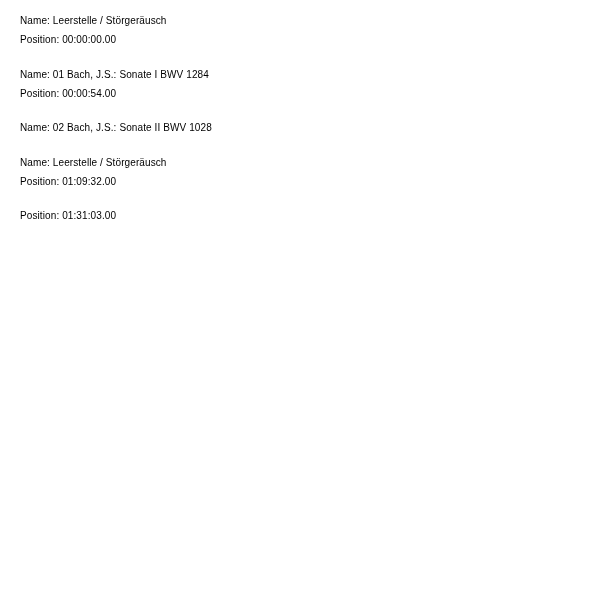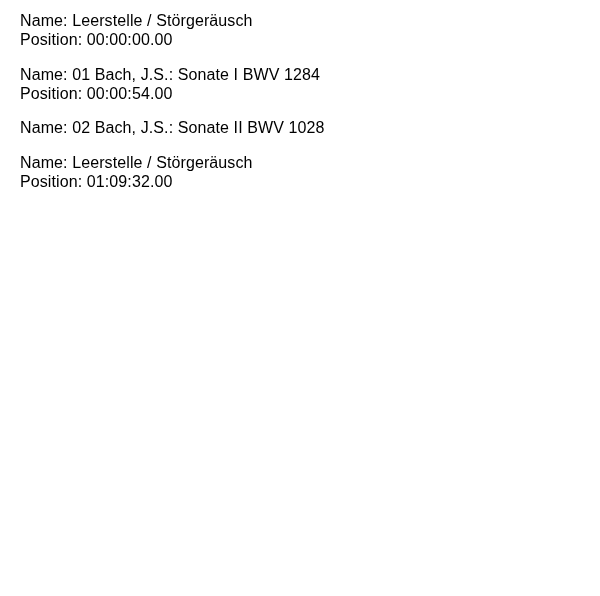--- a/index.html
+++ b/index.html
@@ -15,21 +15,21 @@
     width: 600px;
     height: 596px;
     padding: 11px 18px 0 20px;
     font-family: "Liberation Sans", sans-serif;
     color: #000000;
   }
   .entry {
     margin: 0 0 15.5px 0;
   }
   .line {
-    font-size: 16px;
+    font-size: 10px;
     line-height: 19px;
     letter-spacing: 0.1px;
   }
 </style>
 </head>
 <body>
 
 <div class="page">
 
   <div class="entry">
@@ -49,15 +49,16 @@
   <div class="entry">
   </div>
 
 
   <div class="entry">
     <div class="line"><span>Name:</span> <span>Leerstelle / Störgeräusch</span></div>
     <div class="line"><span>Position:</span> <span>01:09:32.00</span></div>
   </div>
 
   <div class="entry">
+    <div class="line"><span>Position:</span> <span>01:31:03.00</span></div>
   </div>
 
 </div>
 
 </body></html>

